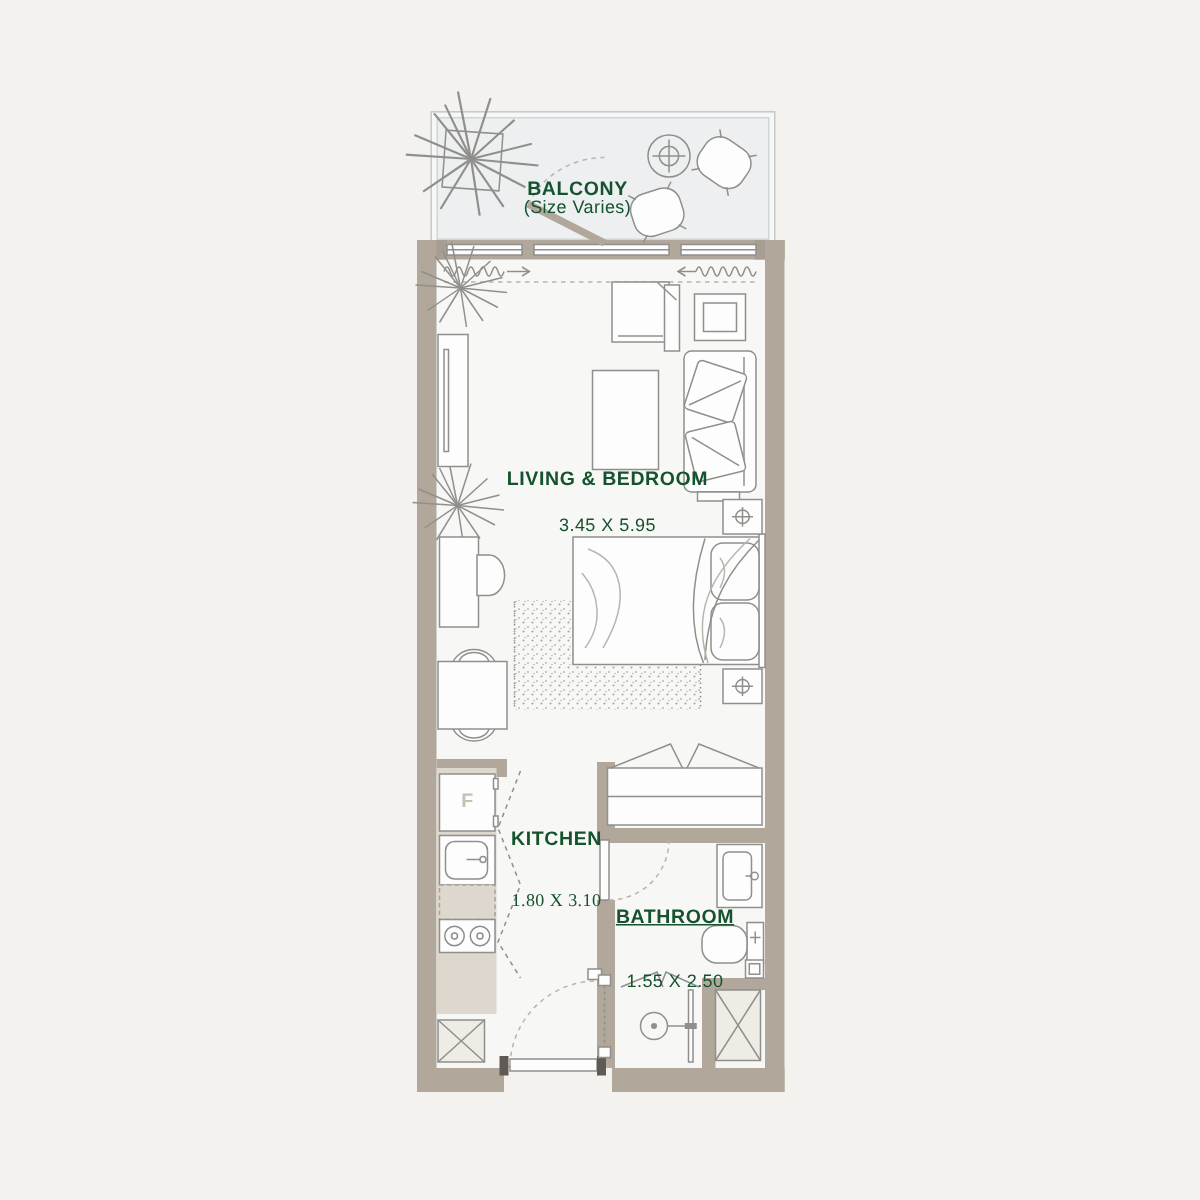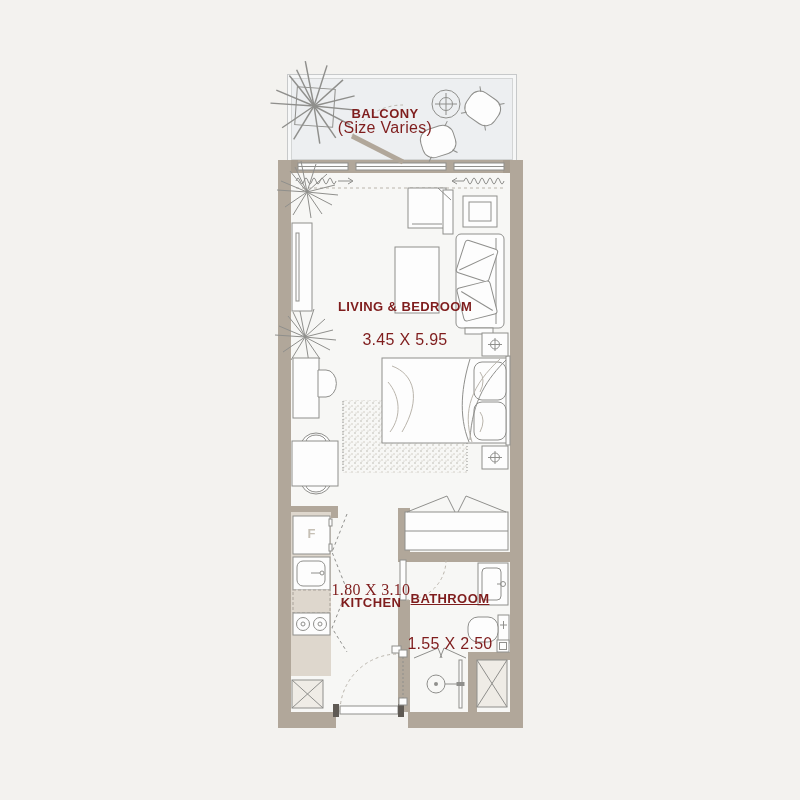--- a/index.html
+++ b/index.html
@@ -3,23 +3,23 @@
 <meta charset="utf-8">
 <style>
   html,body{margin:0;padding:0;}
   body{width:800px;height:800px;background:#f3f2ef;font-family:"Liberation Sans",sans-serif;}
   #canvas{position:relative;width:800px;height:800px;overflow:hidden;background:#f3f2ef;}
   .wall{position:absolute;background:#b1a79a;}
   .wall-dark{position:absolute;background:#a79d90;}
   .floor{position:absolute;background:#f7f7f5;}
   .balcony-floor{position:absolute;background:#edeff1;border:1px solid #c7c9ca;box-shadow:inset 0 0 0 3px #f6f7f7, inset 0 0 0 4px #d3d5d5;}
   .counter{position:absolute;background:#ded7cd;}
-  .label{position:absolute;text-align:center;color:#7f1d1d;line-height:1.05;}
+  .label{position:absolute;text-align:center;color:#14532d;line-height:1.05;margin-top:12px;}
   .room-name{font-size:13px;font-weight:bold;letter-spacing:.4px;}
-  .room-dim{font-size:16px;letter-spacing:.3px;}
+  .room-dim{font-size:12px;letter-spacing:.3px;}
   .fridge-f{position:absolute;text-align:center;color:#c6c0b5;font-size:13px;font-weight:bold;}
   svg{position:absolute;left:0;top:0;}
   .ln{stroke:#8f8f8c;fill:none;stroke-width:1;}
   .fw{stroke:#8f8f8c;fill:#fdfdfd;stroke-width:1;}
   .lt{stroke:#bab5ac;fill:none;stroke-width:1;}
 </style>
 </head>
 <body>
 
 <div id="canvas">
@@ -287,21 +287,21 @@
       <line x1="403" y1="657" x2="403" y2="698" class="ln" stroke-dasharray="2,2"></line>
     </g>
   </svg>
 
   <div class="label room-name" style="left:310px;top:107px;width:150px;">BALCONY</div>
   <div class="label room-dim" style="left:310px;top:120px;width:150px;">(Size Varies)</div>
 
   <div class="label room-name" style="left:330px;top:300px;width:150px;">LIVING &amp; BEDROOM</div>
   <div class="label room-dim" style="left:330px;top:332px;width:150px;">3.45 X 5.95</div>
 
-  <div class="label room-name" style="left:311px;top:596px;width:120px;text-align:center;">KITCHEN</div>
+  <div class="label room-name" style="left:311px;top:540px;width:120px;text-align:center;">KITCHEN</div>
   <div class="label room-dim" style="left:311px;top:582px;width:120px;font-family:Liberation Serif, serif;">1.80 X 3.10</div>
 
   <div class="label room-name" style="left:390px;top:592px;width:120px;text-decoration:underline;">BATHROOM</div>
   <div class="label room-dim" style="left:390px;top:636px;width:120px;">1.55 X 2.50</div>
 
   <div class="fridge-f" style="left:293px;top:526px;width:37px;">F</div>
 
 </div>
 
 </body></html>

